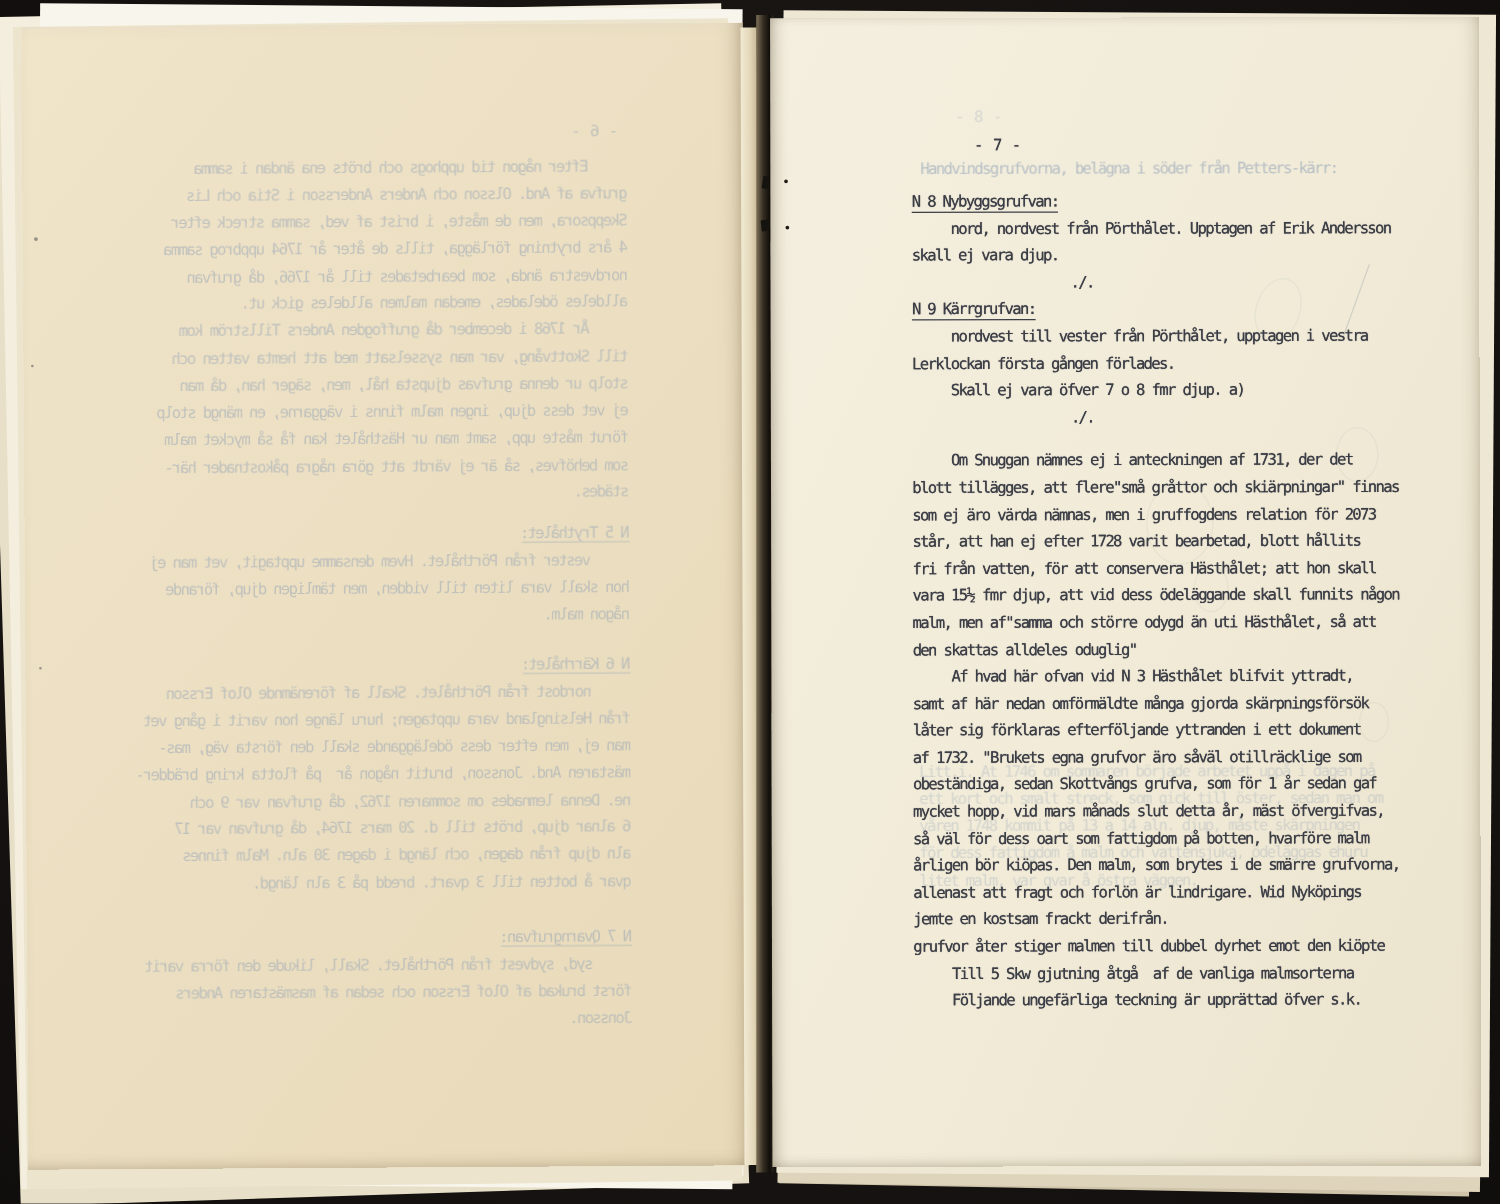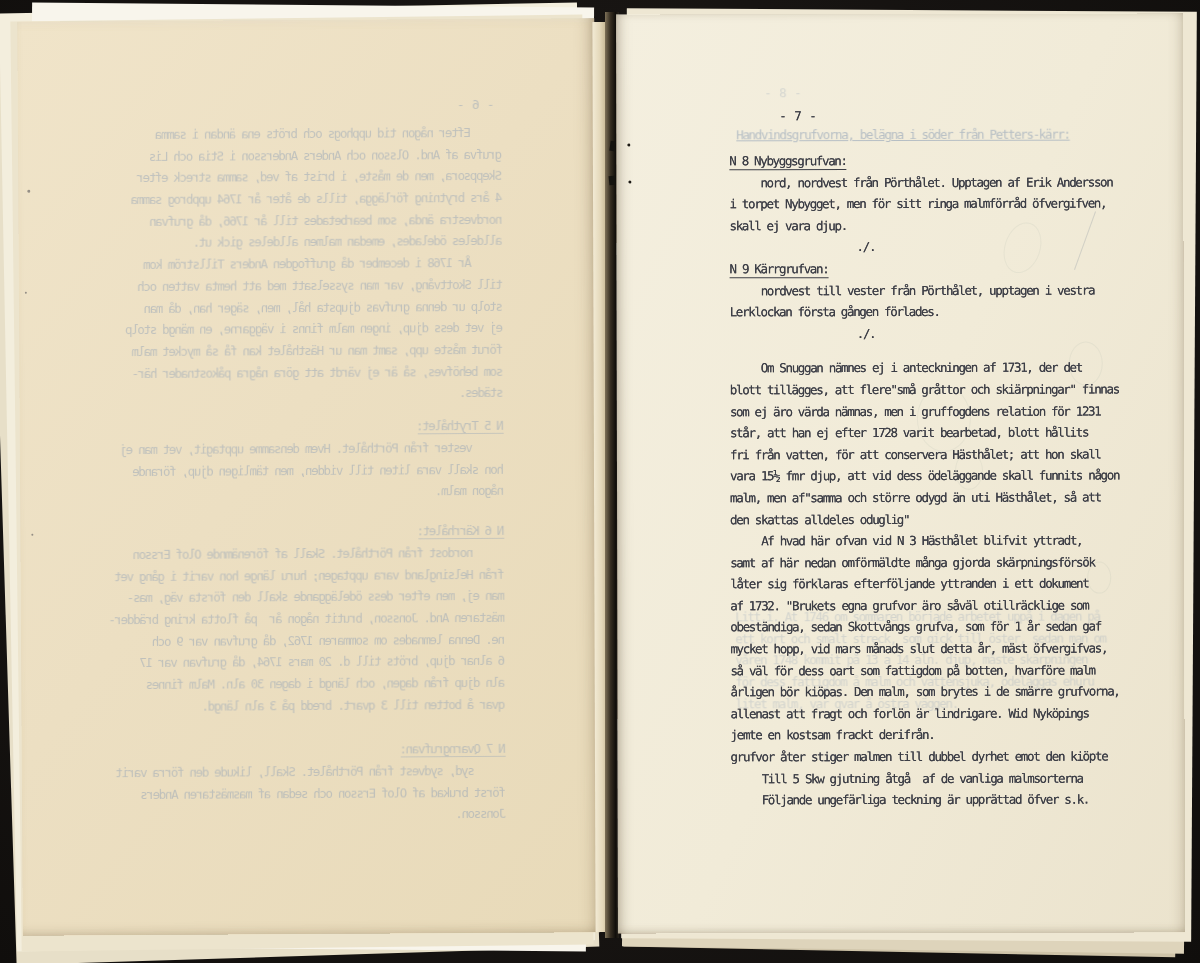--- a/index.html
+++ b/index.html
@@ -128,51 +128,51 @@
   <div class="sheet rp-under2"></div>
   <div class="sheet rp-under1"></div>
 
   <div class="sheet rp-main">
 
     <div class="inkdot" style="left:11px;top:129px;width:3px;height:3px;"></div>
     <div class="inkdot" style="left:12px;top:166px;width:3px;height:3px;"></div>
 
     <div class="pagenum ghost ghost-weak" style="left:148px;top:71px;font-size:12.5px;">- 8 -</div>
     <div class="pagenum tw" style="left:163px;top:94px;">- 7 -</div>
-    <div class="ghost ghost-strong" style="position:absolute;left:120px;top:110px;width:420px;font-size:12.5px;letter-spacing:-1.35px;line-height:21px;text-decoration:underline;">Handvindsgrufvorna, belägna i söder från Petters-kärr:</div>
+    <div class="ghost ghost-strong" style="position:absolute;left:120px;top:110px;width:420px;font-size:12.5px;letter-spacing:-1.35px;line-height:21px;">Handvindsgrufvorna, belägna i söder från Petters-kärr:</div>
 
     <div class="blob" style="left:388px;top:208px;width:34px;height:50px;transform:rotate(18deg);"></div>
     <div class="blob" style="left:300px;top:372px;width:52px;height:64px;"></div>
     <div class="blob" style="left:338px;top:438px;width:26px;height:36px;"></div>
     <div class="blob" style="left:452px;top:328px;width:32px;height:42px;"></div>
     <div class="blob" style="left:470px;top:548px;width:22px;height:30px;"></div>
     <div style="position:absolute;left:468px;top:196px;width:1px;height:62px;background:rgba(140,150,160,.3);transform:rotate(20deg);"></div>
 
     <div class="rp-ghostlines ghost ghost-weak">
         <div class="gline b">Litt.i. At 1746 om sommaren började arbetet uppå i dagen på</div>
         <div class="gline b">ett kort och smalt streck, som gick till öster, sedan man om</div>
         <div class="gline b">våren 1748 kommit på 13 a 14 aln. djup, måste skärpningen</div>
         <div class="gline b">för dess fattigdom å malm och vattensjuka, ödeläggas ehuru</div>
         <div class="gline b">litet malm, var qvar å östra väggen.</div>
       </div>
 
     <div class="rp-text tw">
         <div class="line h"><span class="hl">N 8 Nybyggsgrufvan:</span></div>
         <div class="line i">nord, nordvest från Pörthålet. Upptagen af Erik Andersson</div>
-        <div class="line b">i torpet Nybygget, men för sitt ringa malmförråd öfvergifven,</div>
         <div class="line b">skall ej vara djup.</div>
         <div class="line c">./.</div>
         <div class="line h"><span class="hl">N 9 Kärrgrufvan:</span></div>
         <div class="line i">nordvest till vester från Pörthålet, upptagen i vestra</div>
         <div class="line b">Lerklockan första gången förlades.</div>
+        <div class="line i">Skall ej vara öfver 7 o 8 fmr djup. a)</div>
         <div class="line c">./.</div>
         <div class="line g"></div>
         <div class="line i">Om Snuggan nämnes ej i anteckningen af 1731, der det</div>
         <div class="line b">blott tillägges, att flere"små gråttor och skiärpningar" finnas</div>
-        <div class="line b">som ej äro värda nämnas, men i gruffogdens relation för 1231</div>
+        <div class="line b">som ej äro värda nämnas, men i gruffogdens relation för 2073</div>
         <div class="line b">står, att han ej efter 1728 varit bearbetad, blott hållits</div>
         <div class="line b">fri från vatten, för att conservera Hästhålet; att hon skall</div>
         <div class="line b">vara 15½ fmr djup, att vid dess ödeläggande skall funnits någon</div>
         <div class="line b">malm, men af"samma och större odygd än uti Hästhålet, så att</div>
         <div class="line b">den skattas alldeles oduglig"</div>
         <div class="line i">Af hvad här ofvan vid N 3 Hästhålet blifvit yttradt,</div>
         <div class="line b">samt af här nedan omförmäldte många gjorda skärpningsförsök</div>
         <div class="line b">låter sig förklaras efterföljande yttranden i ett dokument</div>
         <div class="line b">af 1732. "Brukets egna grufvor äro såväl otillräcklige som</div>
         <div class="line b">obeständiga, sedan Skottvångs grufva, som för 1 år sedan gaf</div>

